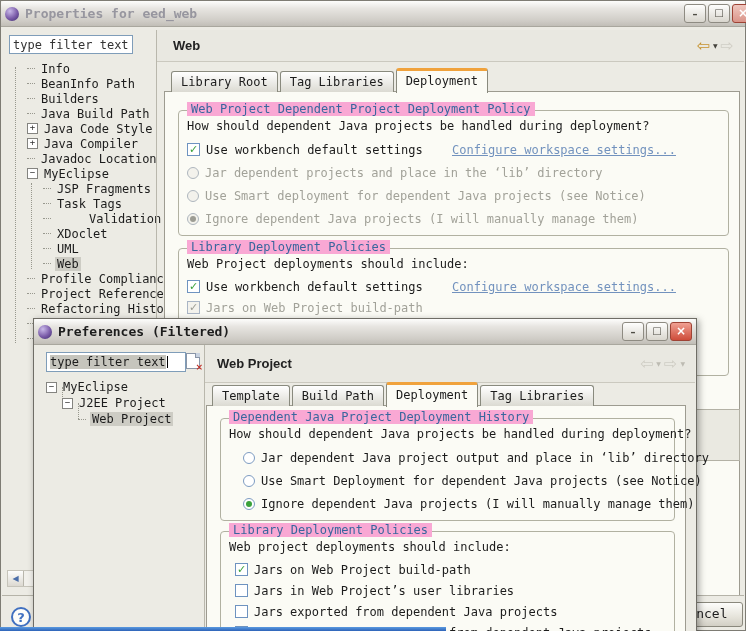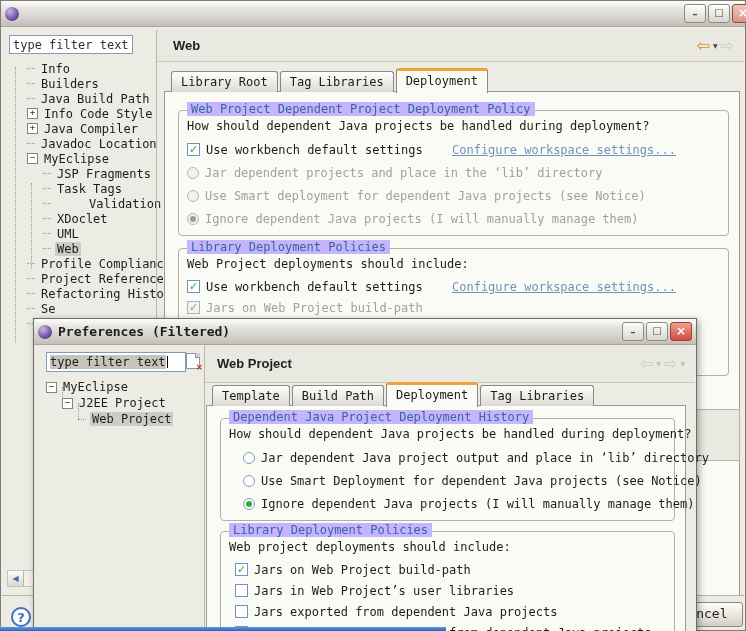--- a/index.html
+++ b/index.html
@@ -41,21 +41,21 @@
   .arrow.pale{color:#CFCDC4;}
   .caret{font-family:"DejaVu Sans",sans-serif;font-size:6px;color:#44423C;}
   .caret.pale{color:#BDBBB2;}
   .tabs{position:absolute;display:flex;align-items:flex-end;z-index:3;}
   .tab{border:1px solid #898A7E;border-bottom:none;border-radius:3px 3px 0 0;padding:3px 9px 3px;margin-right:2px;
     background:linear-gradient(180deg,#FFFFFF,#DBDAD2);white-space:nowrap;}
   .tab.active{background:#FBFBF5;border-top:3px solid #F0A23C;padding-bottom:5px;margin-bottom:-1px;}
   .client{position:absolute;background:#FBFBF5;border:1px solid #9D9B90;box-sizing:border-box;}
   .groups{box-sizing:border-box;}
   .groupbox{position:relative;border:1px solid #B1B1A1;border-radius:4px;margin:0 10px 0 13px;padding:8px 8px 5px;box-sizing:border-box;}
-  .group-title{position:absolute;top:-9px;left:8px;background:#c4b5fd;padding:0 4px;color:#39669D;white-space:nowrap;}
+  .group-title{position:absolute;top:-9px;left:8px;background:#f9a8d4;padding:0 4px;color:#39669D;white-space:nowrap;}
   .group-intro{height:19px;white-space:nowrap;}
   .opt-row{position:relative;display:flex;align-items:center;white-space:nowrap;}
   .checkbox{width:13px;height:13px;border:1px solid #6E93C0;background:#fff;margin-right:6px;flex:none;box-sizing:border-box;
     font:bold 11px/11px "DejaVu Sans",sans-serif;text-align:center;color:#3BA13B;}
   .checkbox.dis{background:#F3F2EC;border-color:#A9B5C5;color:#9C9C93;}
   .radio{width:12px;height:12px;border:1px solid #7E9CC2;border-radius:50%;background:#fff;margin-right:6px;flex:none;position:relative;box-sizing:border-box;}
   .radio.on::after{content:"";position:absolute;inset:2px;border-radius:50%;background:#3BA13B;}
   .radio.dis{border-color:#AEB6BE;background:#F3F2EC;}
   .radio.dis.on::after{background:#9C9C93;}
   .opt-row.dis .opt-label{color:#A2A299;}
@@ -109,49 +109,54 @@
     background:linear-gradient(180deg,#5A9AE0,#2E63B8);}
 </style>
 </head>
 <body>
 
 <div class="canvas">
 
   <div class="window bg-window">
     <div class="titlebar">
       <span class="app-icon"></span>
+      <span class="title-text">Properties for eed_web</span>
       <span class="win-buttons">
         <span class="winbtn min">–</span>
         <span class="winbtn">□</span>
         <span class="winbtn close pale" style="margin-right:-13px;">×</span>
       </span>
     </div>
 
     <div class="filter-box" id="bg-filter">
       <span>type filter text</span>
     </div>
 
     <div class="guide" style="left:14px;top:66px;height:276px;"></div>
     <div class="guide" style="left:30px;top:182px;height:86px;"></div>
     <div id="bg-tree">
         <div class="tree-row" style="padding-left: 20px;">
           <span class="stub"></span>
           <span class="tree-label">Info</span>
         </div>
         <div class="tree-row" style="padding-left: 20px;">
           <span class="stub"></span>
+          <span class="tree-label">BeanInfo Path</span>
+        </div>
+        <div class="tree-row" style="padding-left: 20px;">
+          <span class="stub"></span>
           <span class="tree-label">Builders</span>
         </div>
         <div class="tree-row" style="padding-left: 20px;">
           <span class="stub"></span>
           <span class="tree-label">Java Build Path</span>
         </div>
         <div class="tree-row" style="padding-left: 20px;">
           <span class="expand-box">+</span>
-          <span class="tree-label">Info Code Style</span>
+          <span class="tree-label">Java Code Style</span>
         </div>
         <div class="tree-row" style="padding-left: 20px;">
           <span class="expand-box">+</span>
           <span class="tree-label">Java Compiler</span>
         </div>
         <div class="tree-row" style="padding-left: 20px;">
           <span class="stub"></span>
           <span class="tree-label">Javadoc Location</span>
         </div>
         <div class="tree-row" style="padding-left: 20px;">

